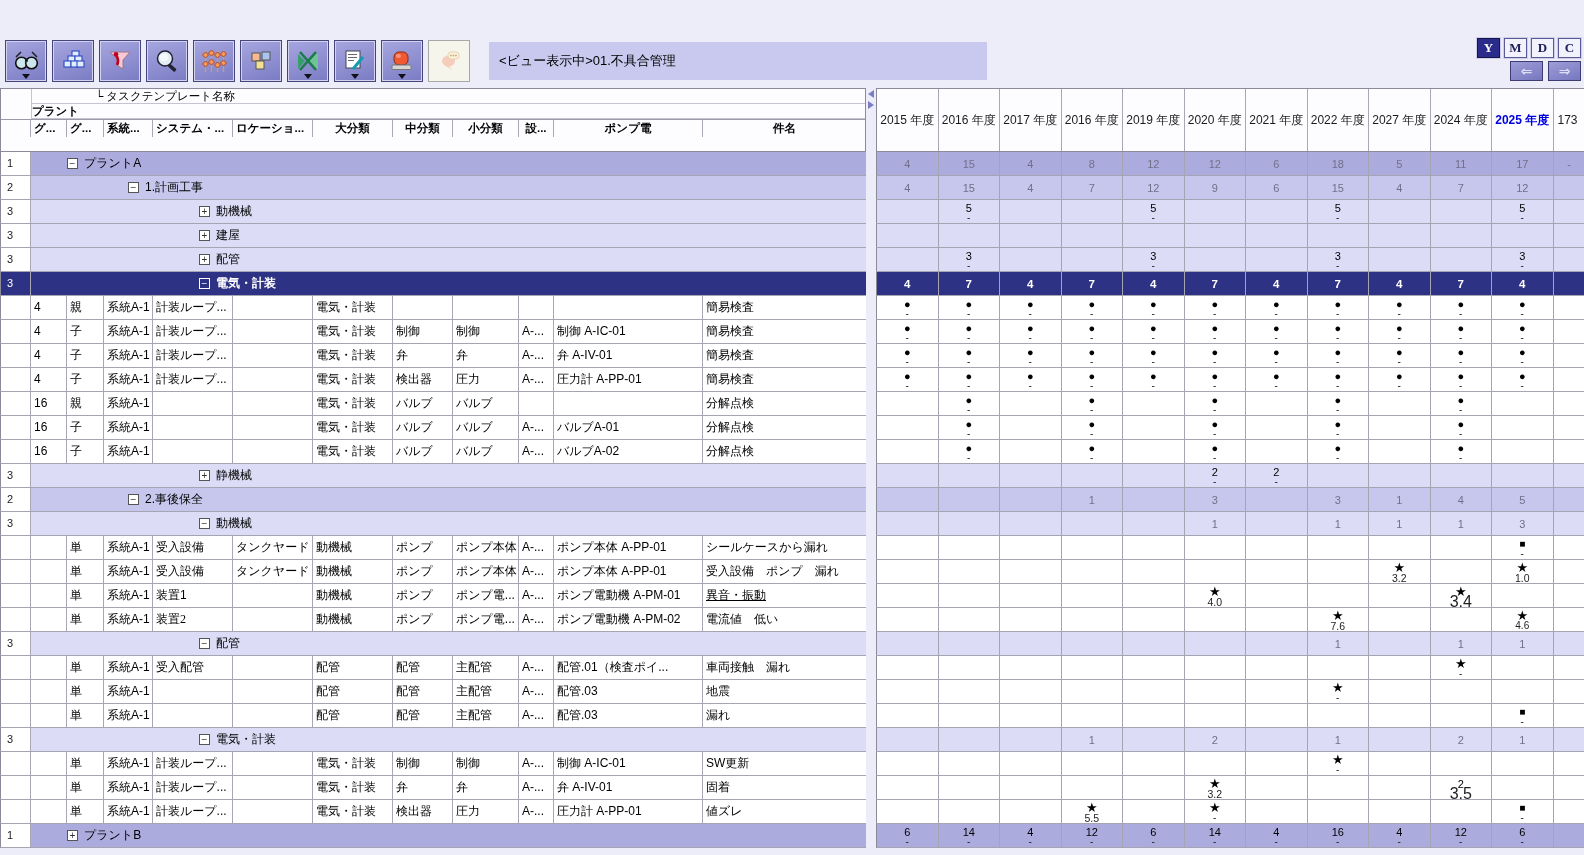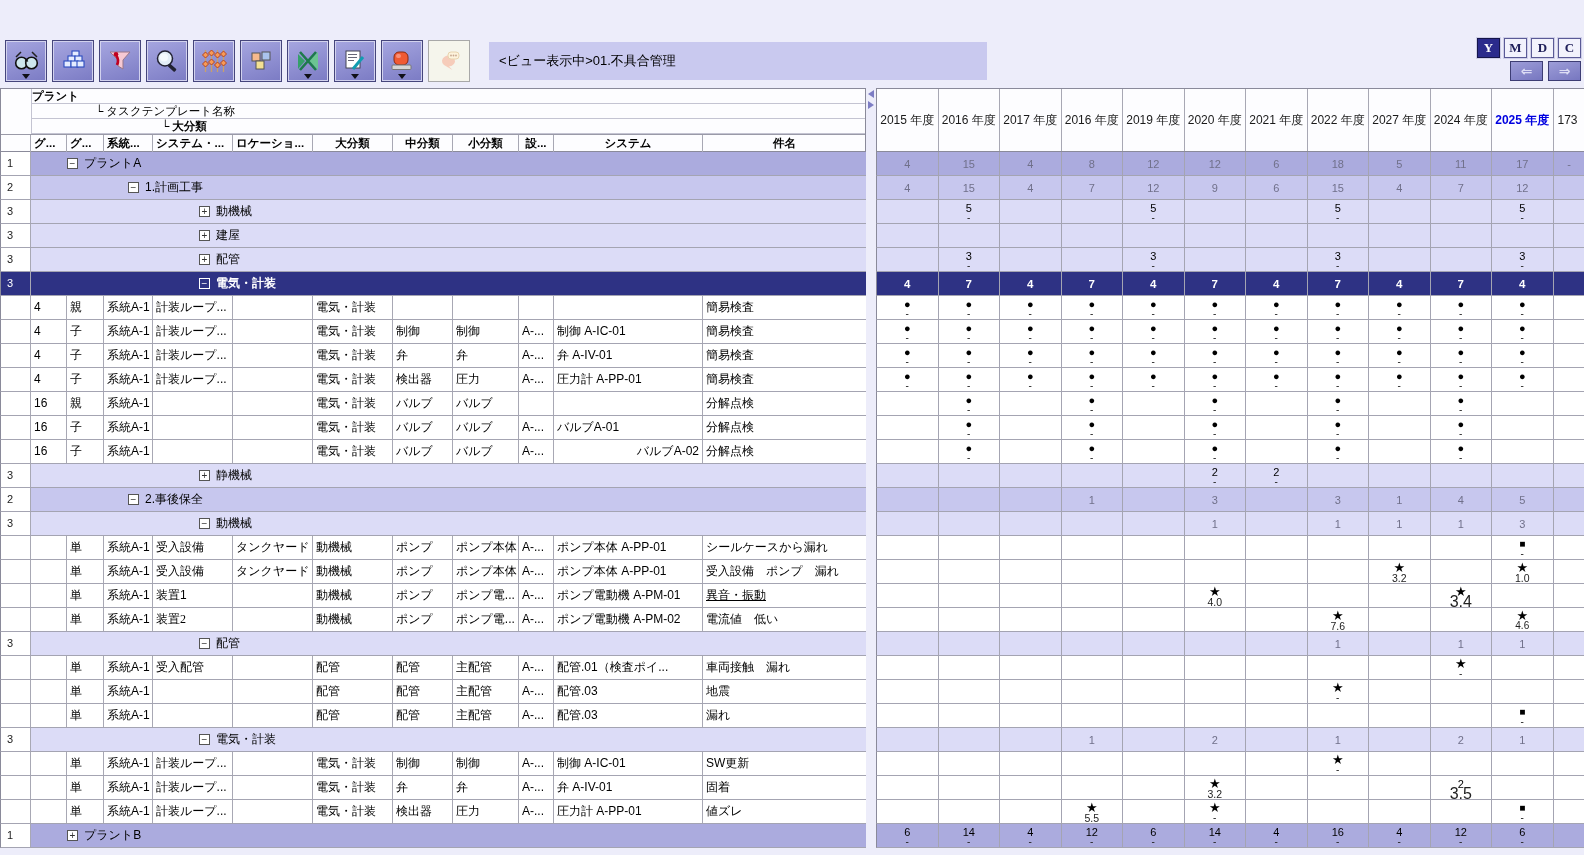--- a/index.html
+++ b/index.html
@@ -216,35 +216,34 @@
       <div class="pbtn">D</div>
       <div class="pbtn">C</div>
     </div>
   <div class="nav-box">
     <div class="nbtn">⇐</div>
     <div class="nbtn">⇒</div>
   </div>
 
   <div class="main">
     <div class="hdr-left" id="hdr-left">
+        <div class="tree-hrow"><span class="lbl" style="padding-left:63px">└ タスクテンプレート名称</span></div>
         <div class="tree-hrow b"><span class="lbl" style="padding-left:-2px">プラント</span></div>
-        <div class="tree-hrow"><span class="lbl" style="padding-left:63px">└ タスクテンプレート名称</span></div>
-        <div class="tree-hrow b"><span class="lbl" style="padding-left:129px">└ 大分類</span></div>
         <div class="col-hrow">
           <div class="col-h" style="width: 30px;"></div>
           <div class="col-h" style="width: 36px;">グ...</div>
           <div class="col-h" style="width: 37px;">グ...</div>
           <div class="col-h" style="width: 49px;">系統...</div>
           <div class="col-h" style="width: 80px;">システム・...</div>
           <div class="col-h" style="width: 80px;">ロケーショ...</div>
           <div class="col-h" style="width: 80px; text-align: center;">大分類</div>
           <div class="col-h" style="width: 60px; text-align: center;">中分類</div>
           <div class="col-h" style="width: 66px; text-align: center;">小分類</div>
           <div class="col-h" style="width: 35px; text-align: center;">設...</div>
-          <div class="col-h" style="width: 149px; text-align: center;">システム</div>
+          <div class="col-h" style="width: 149px; text-align: center;">ポンプ電</div>
           <div class="col-h" style="width: 164px; text-align: center;">件名</div>
         </div>
       </div>
     <div class="gap-col">
       <div class="tri tri-left"></div>
       <div class="tri tri-right"></div>
     </div>
     <div class="hdr-years" id="hdr-years">
         <div class="year-h">2015 年度</div>
         <div class="year-h">2016 年度</div>
@@ -973,21 +972,21 @@
             <div class="rownum"></div>
             <div class="dcell" style="width: 36px;">16</div>
             <div class="dcell" style="width: 37px;">子</div>
             <div class="dcell" style="width: 49px;">系統A-1</div>
             <div class="dcell" style="width: 80px;"></div>
             <div class="dcell" style="width: 80px;"></div>
             <div class="dcell" style="width: 80px;">電気・計装</div>
             <div class="dcell" style="width: 60px;">バルブ</div>
             <div class="dcell" style="width: 66px;">バルブ</div>
             <div class="dcell" style="width: 35px;">A-...</div>
-            <div class="dcell" style="width: 149px; text-align: right;">バルブA-02</div>
+            <div class="dcell" style="width: 149px;">バルブA-02</div>
             <div class="dcell" style="width: 164px;">分解点検</div>
           </div>
           <div class="gap"></div>
           <div class="rp bg-det">
             <div class="mcell"></div>
             <div class="mcell">
               <span class="stack">
                 <span class="sym">●</span>
                 <span class="sub">-</span>
               </span>

